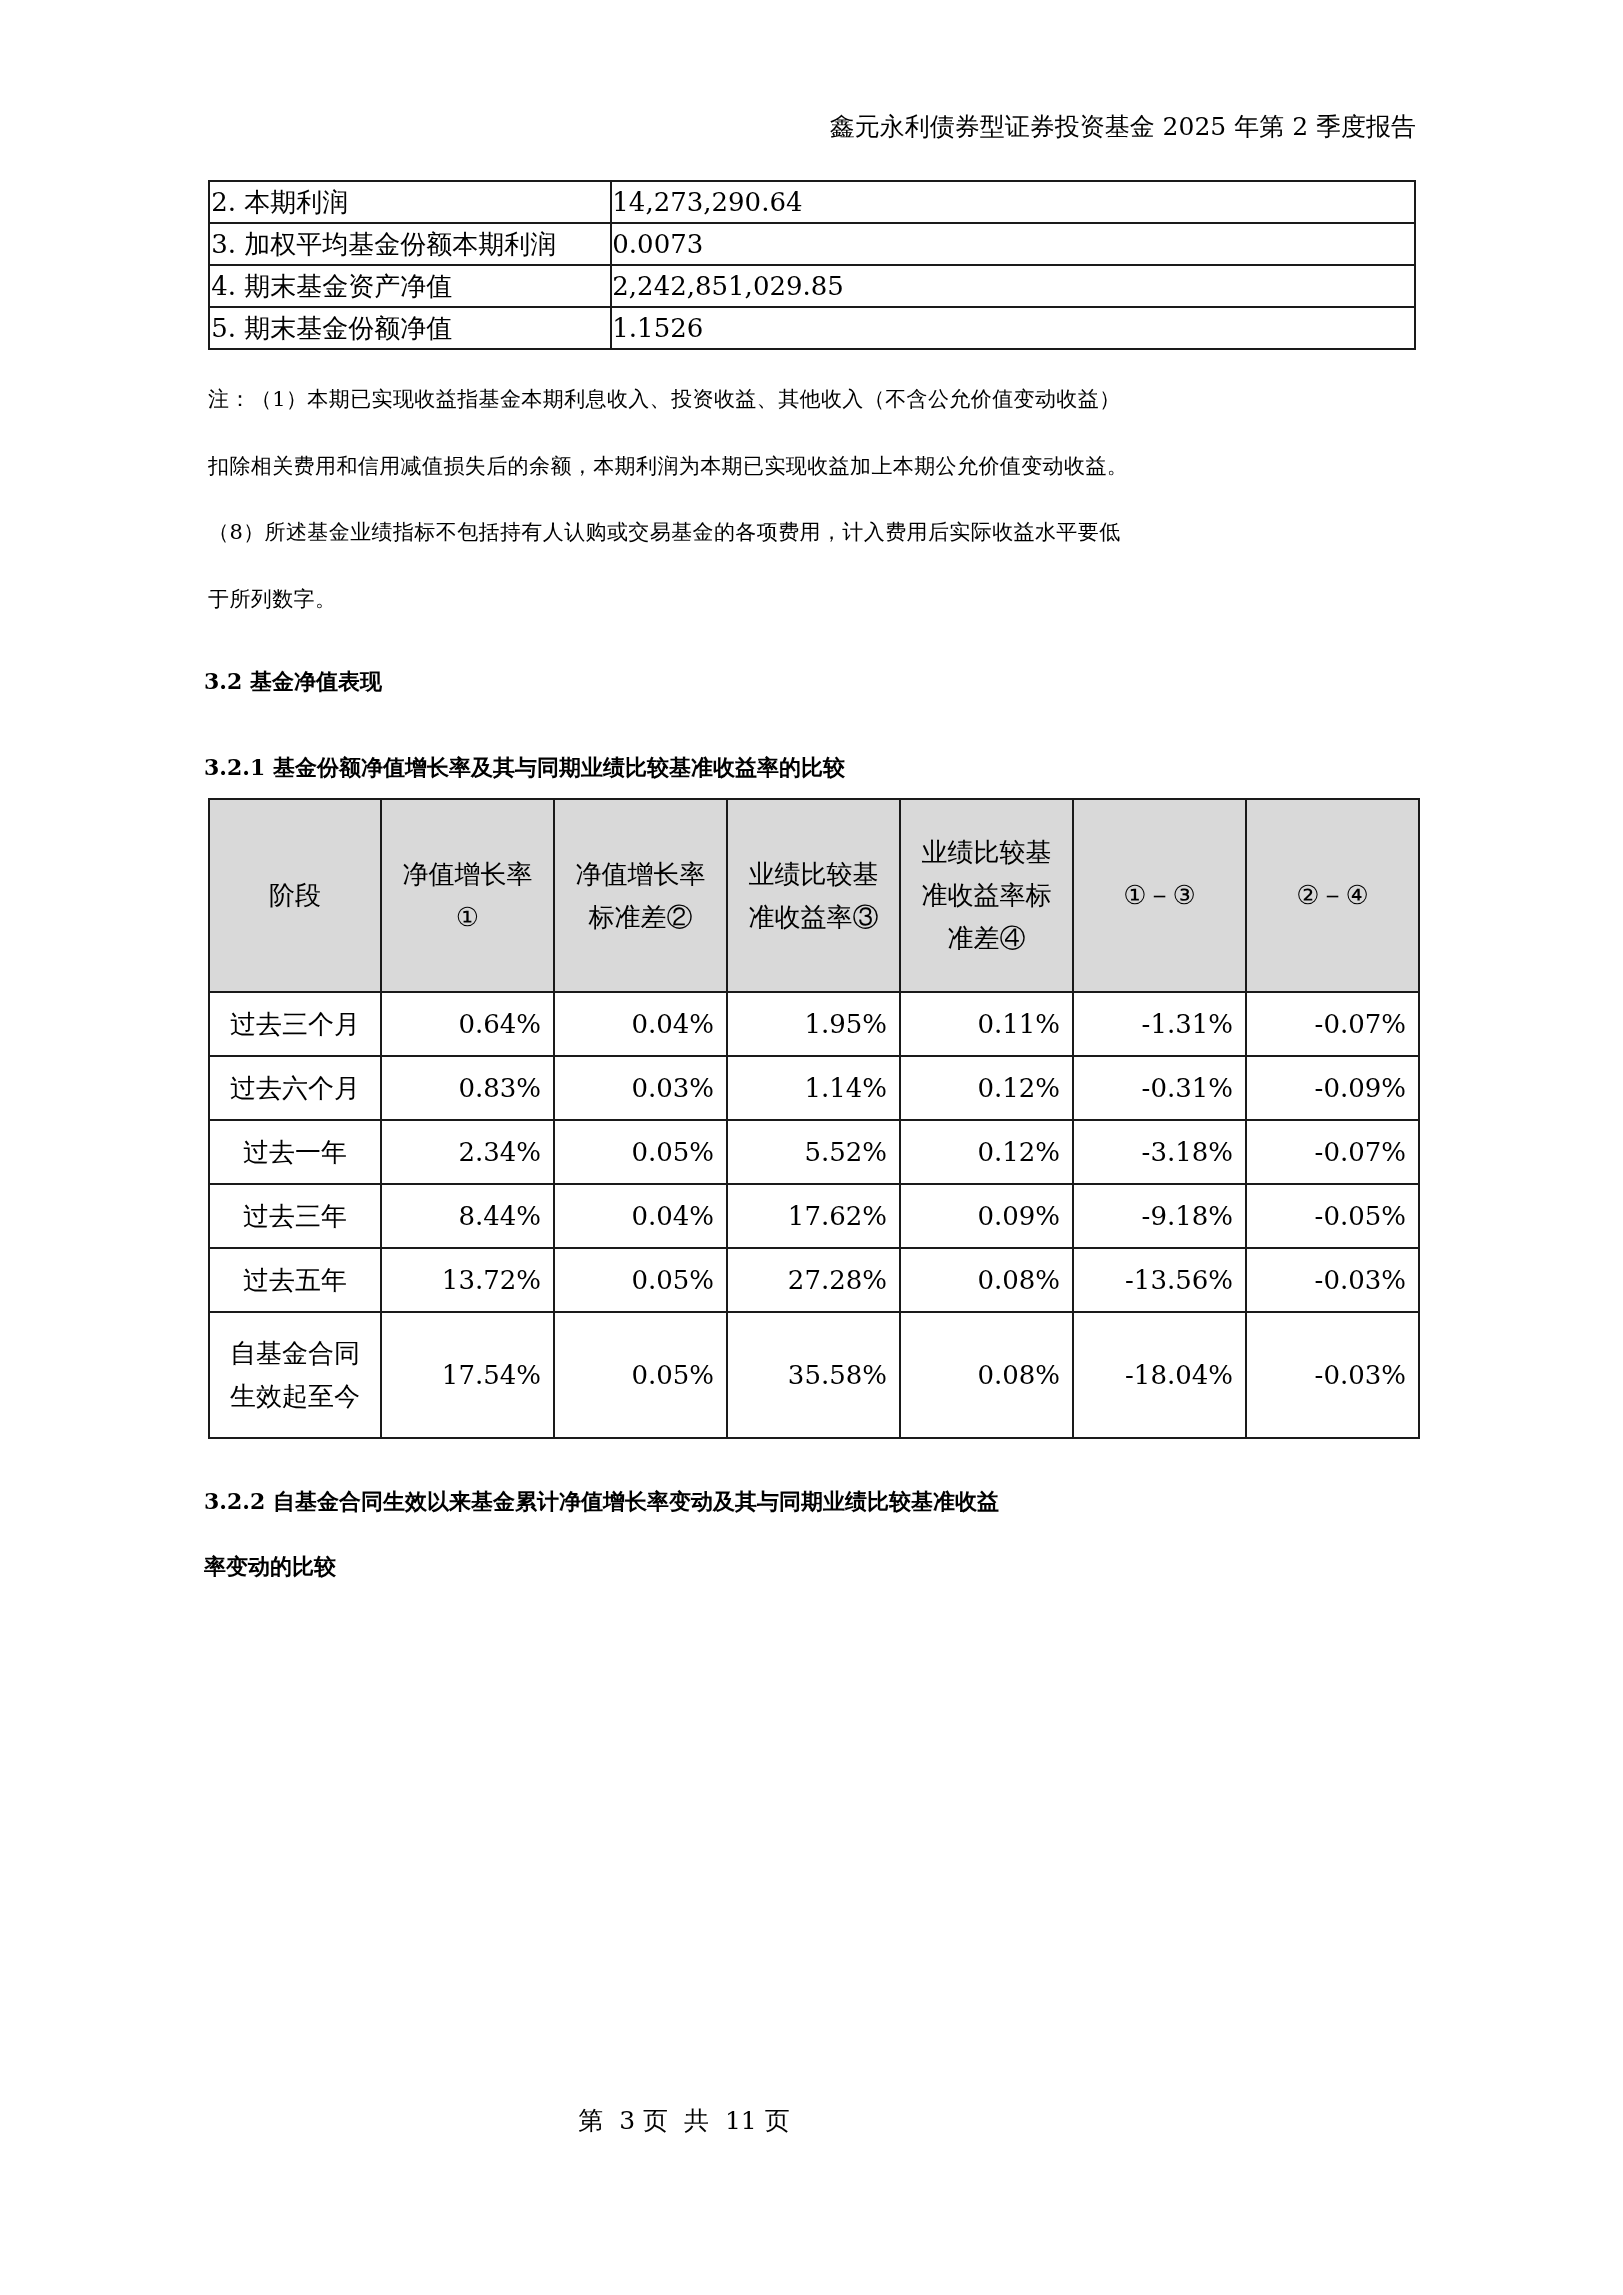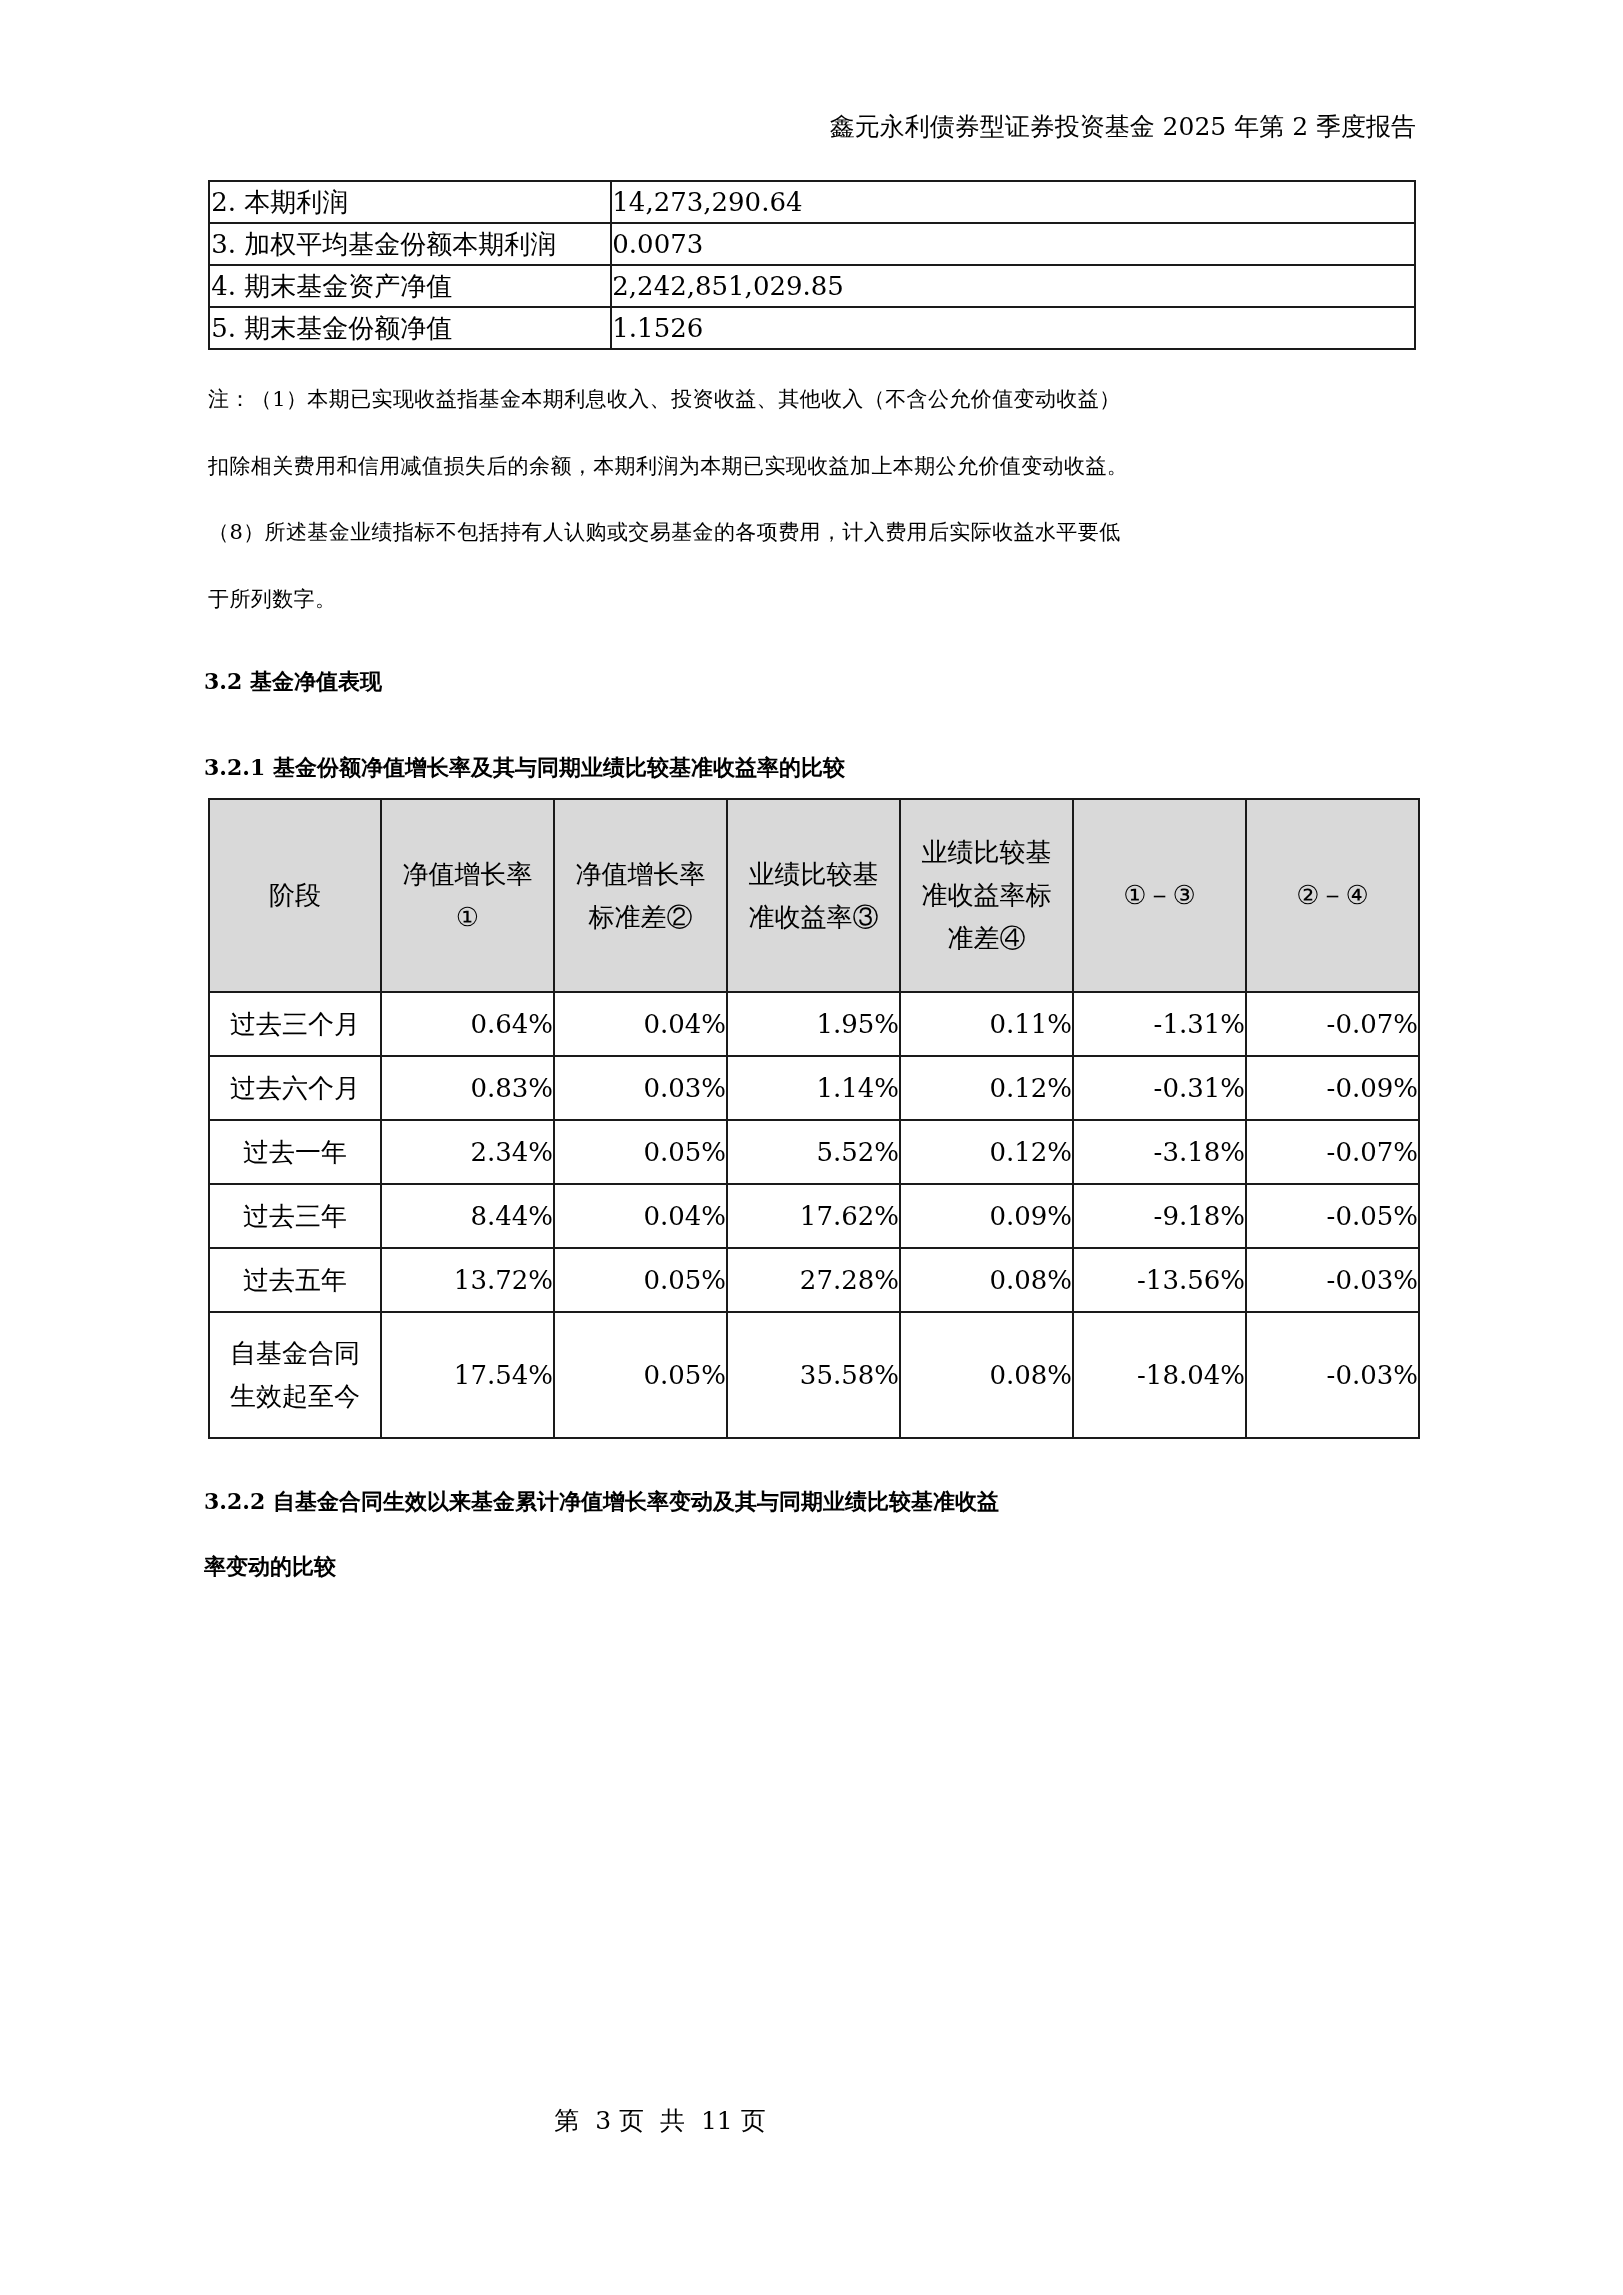--- a/index.html
+++ b/index.html
@@ -23,26 +23,26 @@
 
     .note { position: absolute; left: 208px; font-size: 21px; white-space: nowrap; letter-spacing: 0.4px; }
 
     .h2 { position: absolute; left: 204px; font-size: 22px; font-weight: bold; white-space: nowrap; }
 
     
     #t2 { left: 208px; top: 798px; width: 1208px; }
     #t2 th { background: #d9d9d9; font-size: 26px; line-height: 43px; text-align: center; vertical-align: middle; height: 191px; }
     #t2 td { font-size: 26px; height: 62px; white-space: nowrap; vertical-align: middle; }
     #t2 td.stage { text-align: center; }
-    #t2 td.num { text-align: right; padding-right: 0px; }
+    #t2 td.num { text-align: right; padding-right: 12px; }
     #t2 tr.tall td { height: 124px; line-height: 43px; }
     #t2 col.c0 { width: 172px; }
     #t2 col.cn { width: 173px; }
 
-    .footer { position: absolute; left: 8px; width: 1304px; top: 2104px; text-align: center; font-size: 25px; white-space: pre; }
+    .footer { position: absolute; left: 0; width: 1304px; top: 2104px; text-align: center; font-size: 25px; white-space: pre; padding-left: 32px; }
   </style>
 </head>
 <body>
 
 <div class="header-title">鑫元永利债券型证券投资基金 2025 年第 2 季度报告</div>
 
 <table id="t1">
   <tbody>
       <tr>
     <td class="lbl">2. 本期利润</td>

